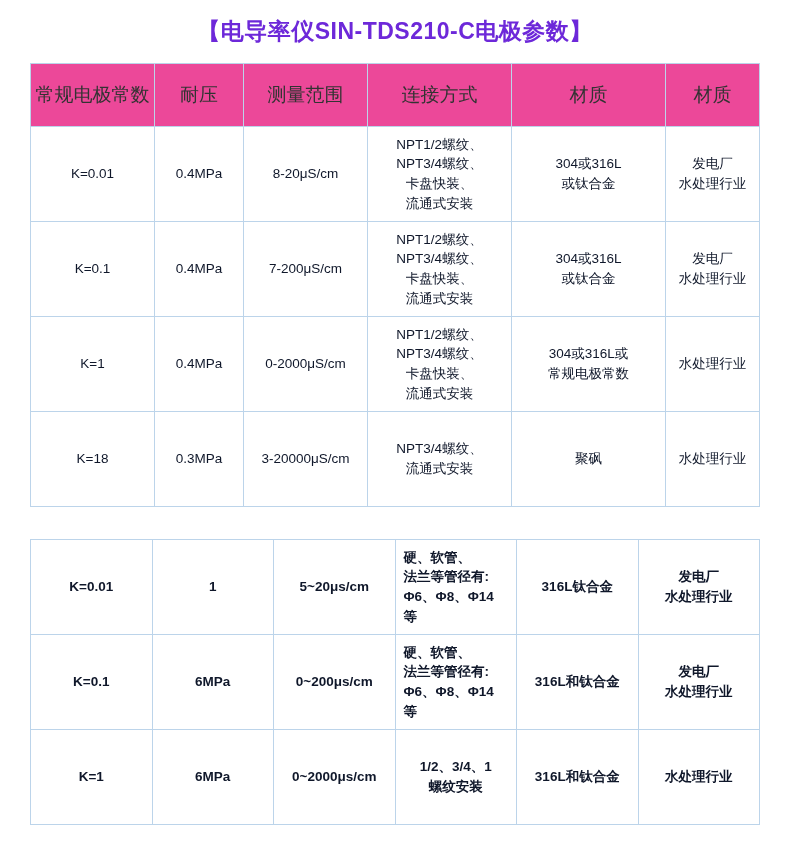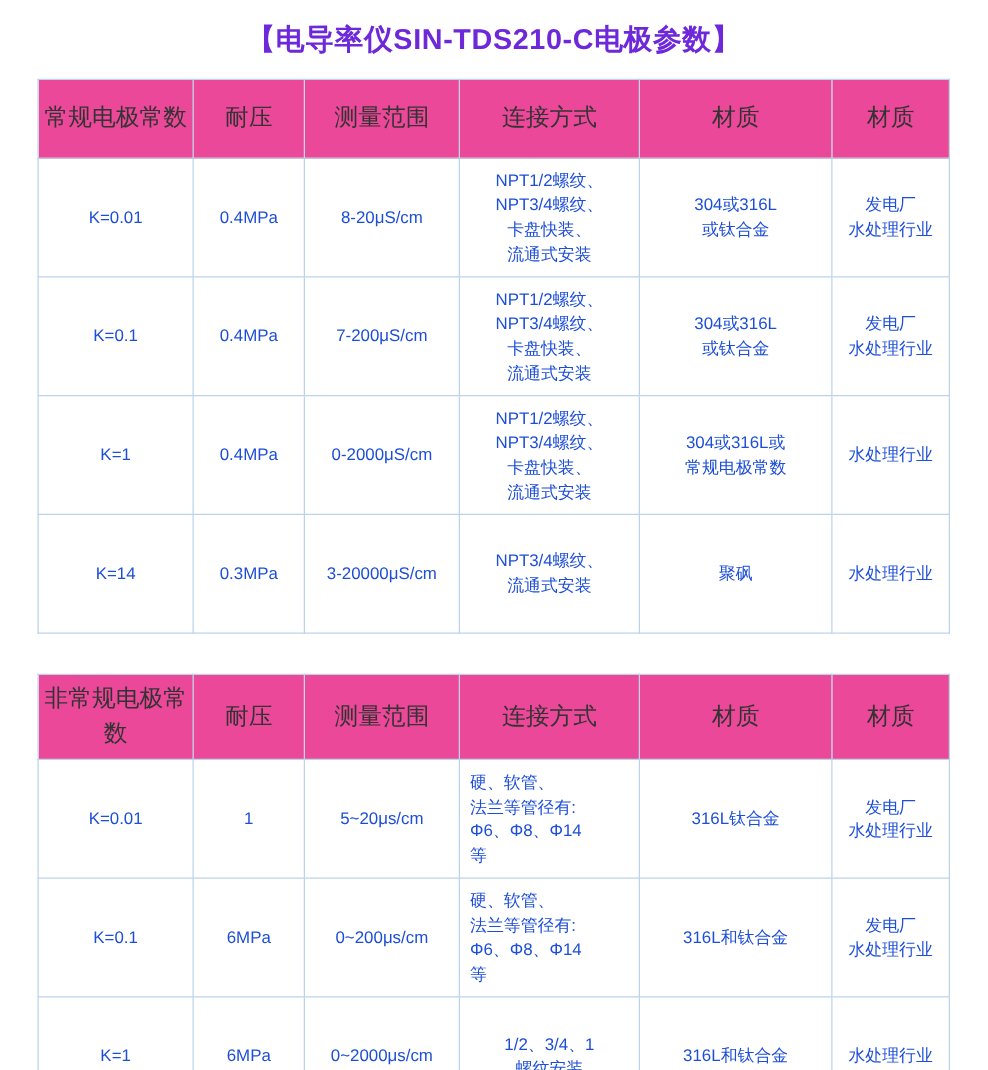--- a/index.html
+++ b/index.html
@@ -37,35 +37,36 @@
     width: 730px;
     border-collapse: collapse;
     table-layout: fixed;
     background: #ffffff;
   }
   table.tbl td {
     border: 1px solid #bcd4ea;
     text-align: center;
     vertical-align: middle;
     font-size: 13.5px;
-    color: #1d4ed8;
+    color: #0f172a;
     line-height: 1.45;
     padding: 6px 4px;
   }
   table.tbl tr.header td {
     background: #ec4899;
     height: 50px;
     font-size: 19px;
     color: #333333;
   }
   table.tbl td.cell-body {
     height: 82px;
   }
   .t2 td.cell-body {
     height: 74px;
+    font-weight: bold;
   }
   .t2 tr.header td {
     height: 48px;
   }
   .spacer {
     height: 32px;
   }
   .sub {
     display: block;
   }
@@ -142,21 +143,21 @@
         <td class="cell-body">
           <span class="sub">304或316L或</span>
           <span class="sub">常规电极常数</span>
         </td>
         <td class="cell-body">
           <span class="sub">水处理行业</span>
         </td>
       </tr>
 
       <tr>
-        <td class="cell-body">K=14</td>
+        <td class="cell-body">K=18</td>
         <td class="cell-body">0.3MPa</td>
         <td class="cell-body">3-20000μS/cm</td>
         <td class="cell-body">
           <span class="sub">NPT3/4螺纹、</span>
           <span class="sub">流通式安装</span>
         </td>
         <td class="cell-body">
           <span class="sub">聚砜</span>
         </td>
         <td class="cell-body">
@@ -165,28 +166,20 @@
       </tr>
     </tbody>
       </table>
   </div>
 
   <div class="spacer"></div>
 
   <div class="table-wrap">
     <table class="tbl t2">
       <tbody>
-          <tr class="header">
-        <td style="width:115px">非常规电极常数</td>
-        <td style="width:80px">耐压</td>
-        <td style="width:115px">测量范围</td>
-        <td style="width:135px">连接方式</td>
-        <td style="width:145px">材质</td>
-        <td>材质</td>
-      </tr>
 
       <tr>
         <td class="cell-body">K=0.01</td>
         <td class="cell-body">1</td>
         <td class="cell-body">5~20μs/cm</td>
         <td class="cell-body" style="text-align:left;padding-left:8px">
           <span class="sub">硬、软管、</span>
           <span class="sub">法兰等管径有:</span>
           <span class="sub">Φ6、Φ8、Φ14</span>
           <span class="sub">等</span>

